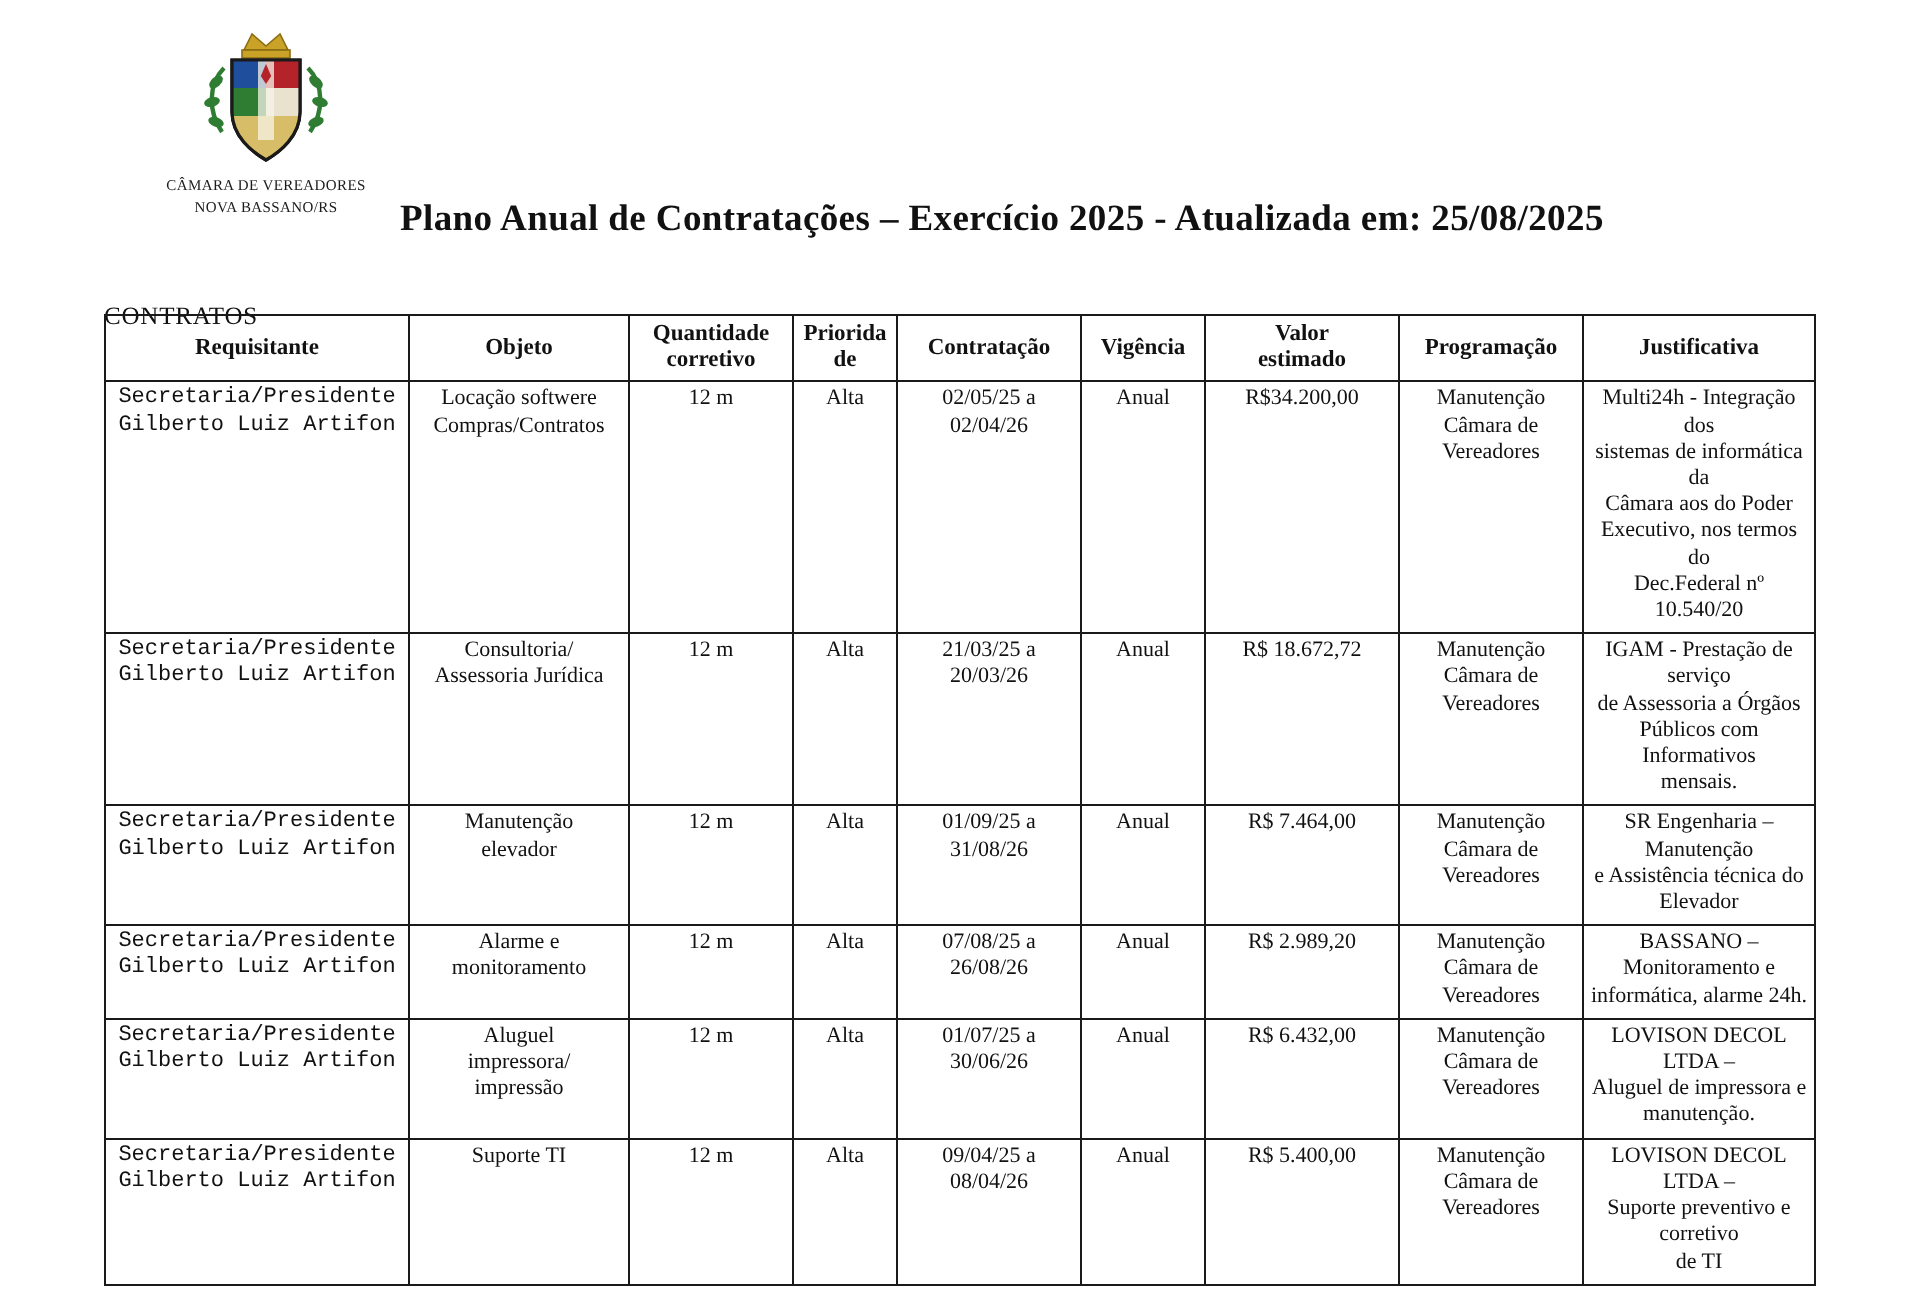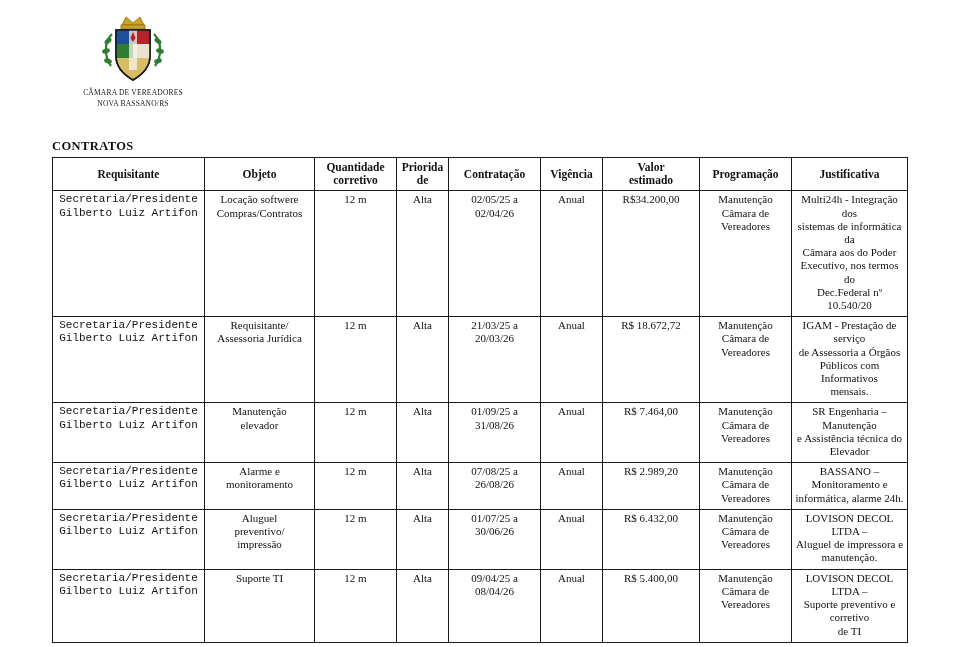--- a/index.html
+++ b/index.html
@@ -51,23 +51,23 @@
     font-size: 18.5px;
     font-weight: bold;
     letter-spacing: .2px;
     color: #111;
     white-space: nowrap;
   }
 
   .section-label {
     position: absolute;
     left: 52px;
-    top: 139px;
+    top: 151px;
     font-size: 12.5px;
-    font-weight: bold;
+    font-weight: normal;
     letter-spacing: .4px;
   }
 
   
   .table-wrap {
     position: absolute;
     left: 52px;
     top: 157px;
     width: 855px;
   }
@@ -139,20 +139,21 @@
         <path d="M14 50 L48 50 L48 48 C48 60, 38 68, 31 72 C24 68, 14 60, 14 48 Z" fill="#c9a227" opacity="0.65"></path>
 
         <rect x="27" y="22" width="8" height="40" fill="#f7f4e8" opacity="0.75"></rect>
         <path d="M31 24 L33.6 30 L31 34 L28.4 30 Z" fill="#b4232a"></path>
         <path d="M14 22 L48 22 L48 48 C48 60, 38 68, 31 72 C24 68, 14 60, 14 48 Z" fill="none" stroke="#1a1a1a" stroke-width="1.6"></path>
       </svg>
       <div class="crest-caption">CÂMARA DE VEREADORES</div>
       <div class="crest-caption">NOVA BASSANO/RS</div>
     </div>
 
+    <div class="doc-title">Plano Anual de Contratações – Exercício 2025 - Atualizada em: 25/08/2025</div>
   </div>
 
   <div class="section-label">CONTRATOS</div>
 
   <div class="table-wrap">
     <table class="pac">
       <colgroup>
         <col class="c0">
           <col class="c1">
           <col class="c2">
@@ -235,21 +236,21 @@
               <span class="cell-line">Executivo, nos termos do</span>
               <span class="cell-line">Dec.Federal nº 10.540/20</span>
             </td>
           </tr>
           <tr>
             <td class="requisitante">
               <span class="cell-line">Secretaria/Presidente</span>
               <span class="cell-line">Gilberto Luiz Artifon</span>
             </td>
             <td>
-              <span class="cell-line">Requisitante/</span>
+              <span class="cell-line">Consultoria/</span>
               <span class="cell-line">Assessoria Jurídica</span>
             </td>
             <td>
               <span class="cell-line">12 m</span>
             </td>
             <td>
               <span class="cell-line">Alta</span>
             </td>
             <td>
               <span class="cell-line">21/03/25 a</span>
@@ -344,21 +345,21 @@
               <span class="cell-line">informática, alarme 24h.</span>
             </td>
           </tr>
           <tr>
             <td class="requisitante">
               <span class="cell-line">Secretaria/Presidente</span>
               <span class="cell-line">Gilberto Luiz Artifon</span>
             </td>
             <td>
               <span class="cell-line">Aluguel</span>
-              <span class="cell-line">preventivo/</span>
+              <span class="cell-line">impressora/</span>
               <span class="cell-line">impressão</span>
             </td>
             <td>
               <span class="cell-line">12 m</span>
             </td>
             <td>
               <span class="cell-line">Alta</span>
             </td>
             <td>
               <span class="cell-line">01/07/25 a</span>

